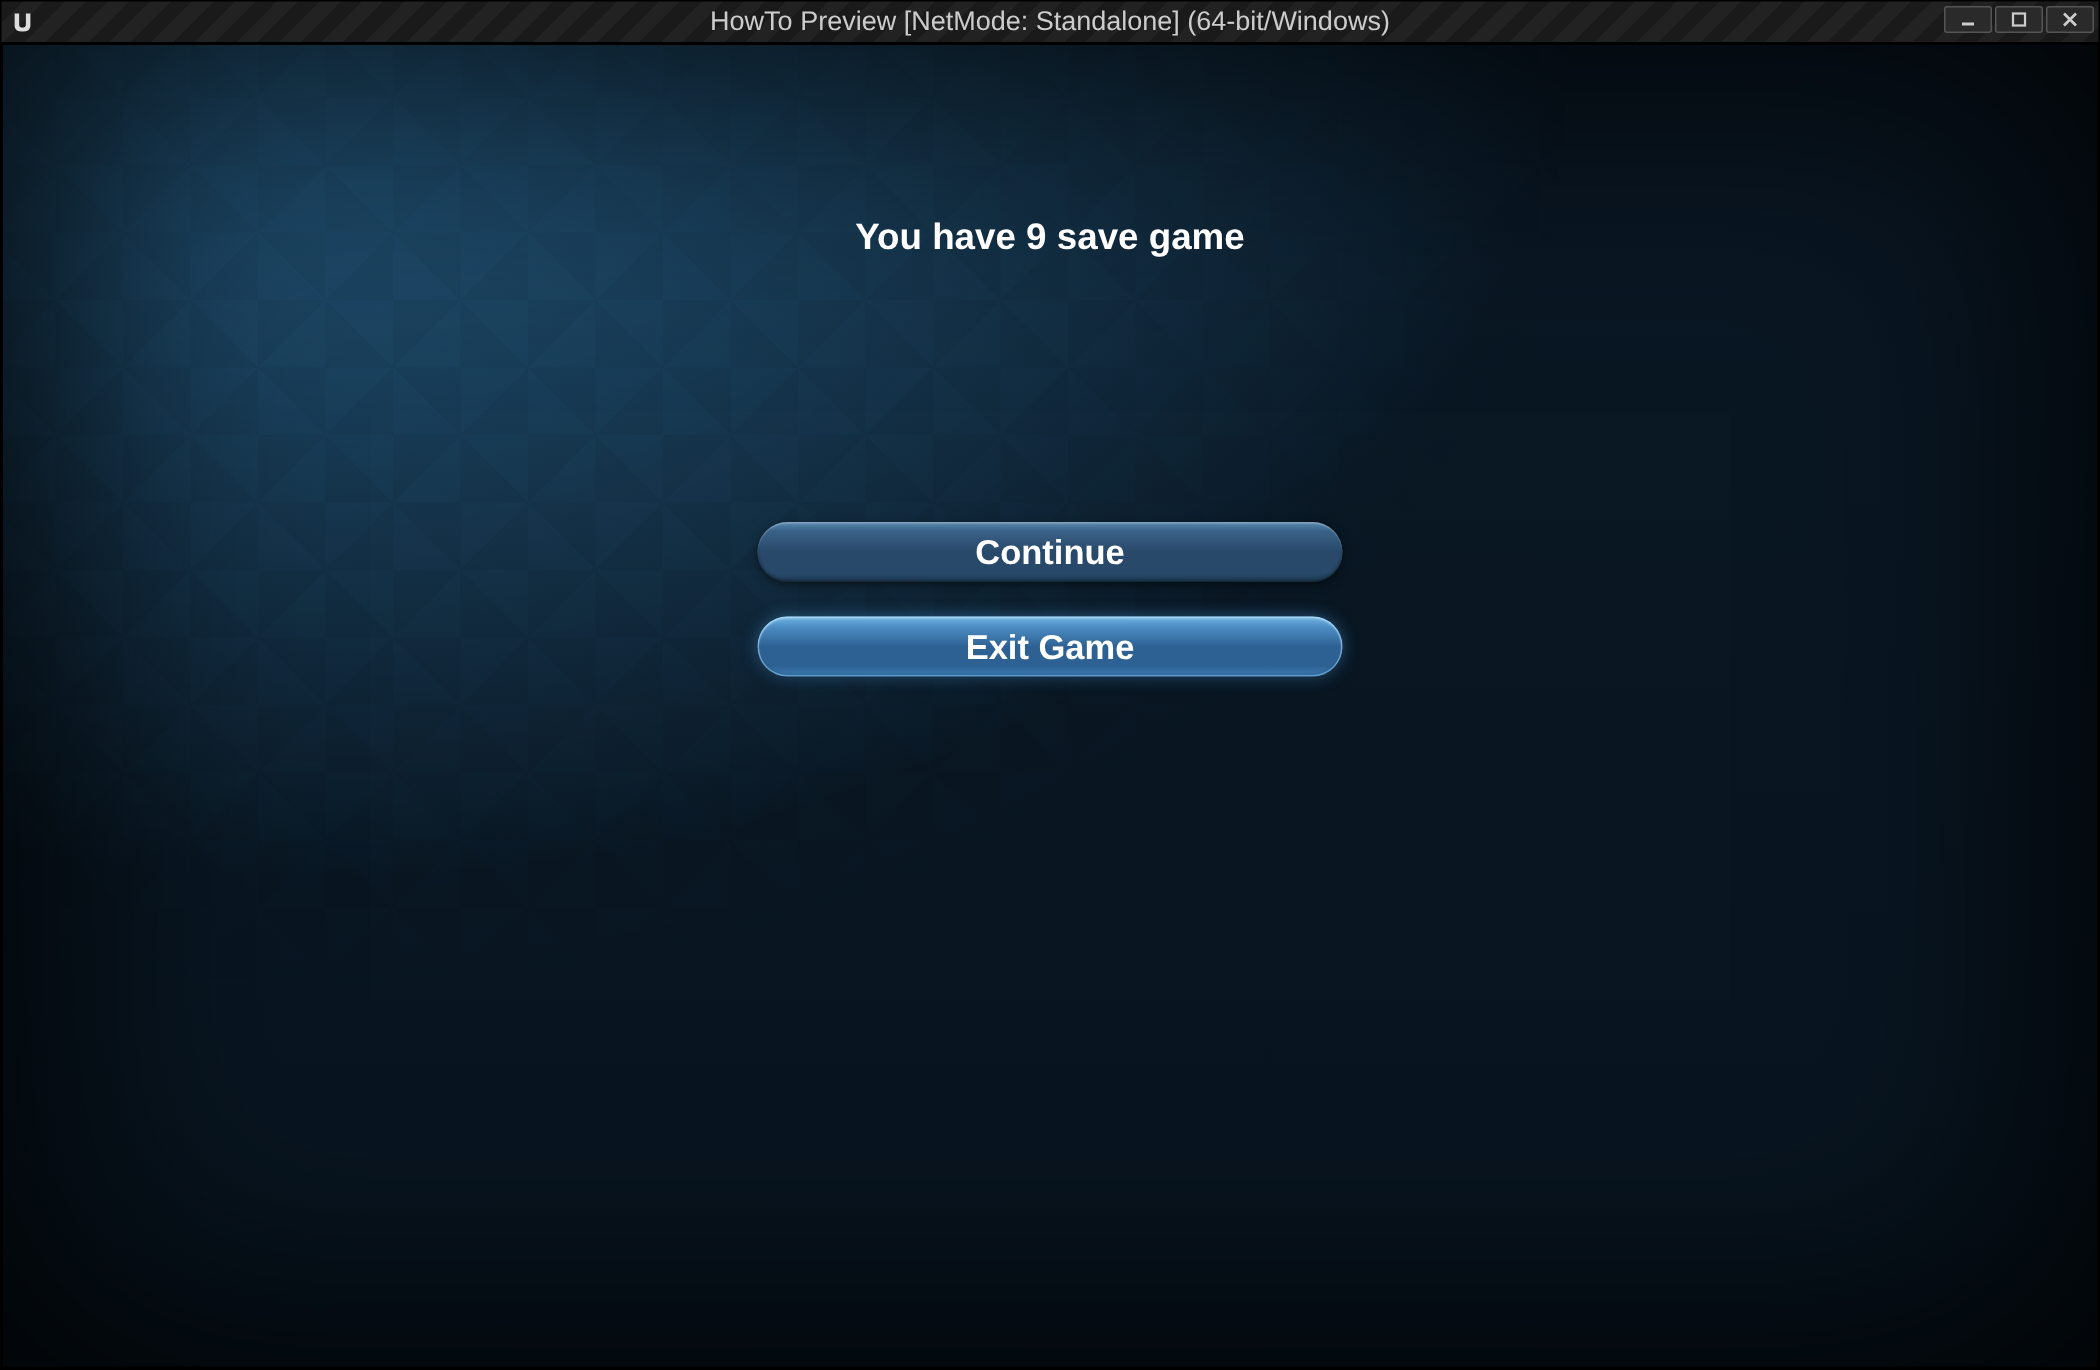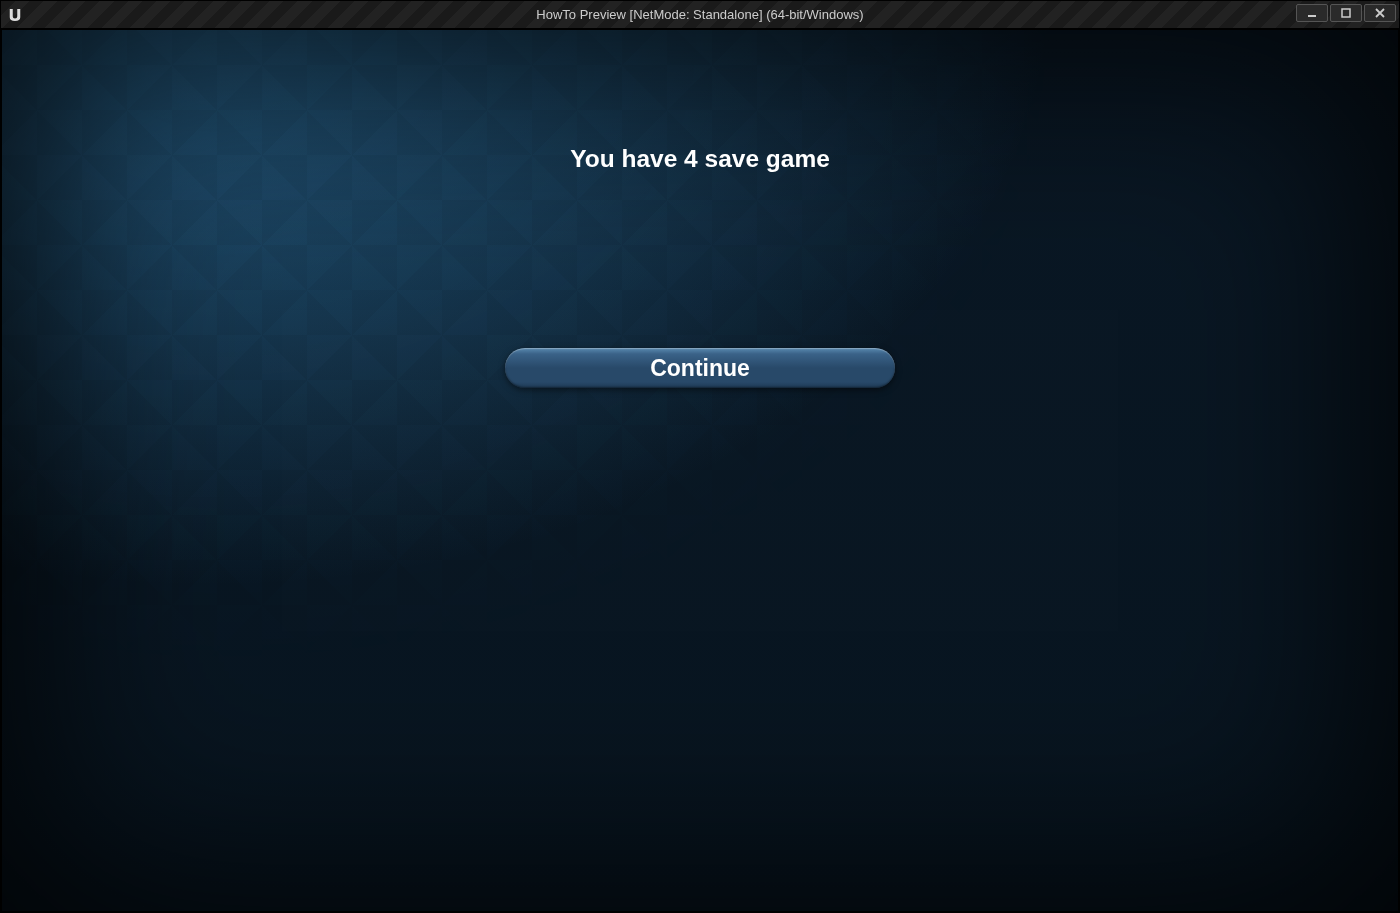--- a/index.html
+++ b/index.html
@@ -49,21 +49,21 @@
       font-weight: bold;
       font-size: 18px;
       font-family: Georgia, serif;
     }
     
     .titlebar-text {
       position: absolute;
       left: 50%;
       transform: translateX(-50%);
       color: #ccc;
-      font-size: 13px;
+      font-size: 18px;
       white-space: nowrap;
       text-align: right;
     }
     
     .titlebar-controls {
       position: absolute;
       right: 3px;
       top: 3px;
       display: flex;
       gap: 2px;
@@ -214,21 +214,22 @@
       <div class="titlebar-btn">
         <svg viewBox="0 0 12 10">
             <path d="M2 1 L10 9 M10 1 L2 9" stroke="#ccc" stroke-width="1.8"></path>
           </svg>
       </div>
     </div>
   </div>
 
   <div class="viewport">
     <div class="menu-content">
-      <div class="save-heading">You have 4 save game</div>
+      <div class="save-heading">You have 9 save game</div>
 
       <div class="button-stack">
         <button class="menu-button">Continue</button>
+        <button class="menu-button highlighted">Exit Game</button>
       </div>
     </div>
   </div>
 
 </div>
 
 </body></html>

